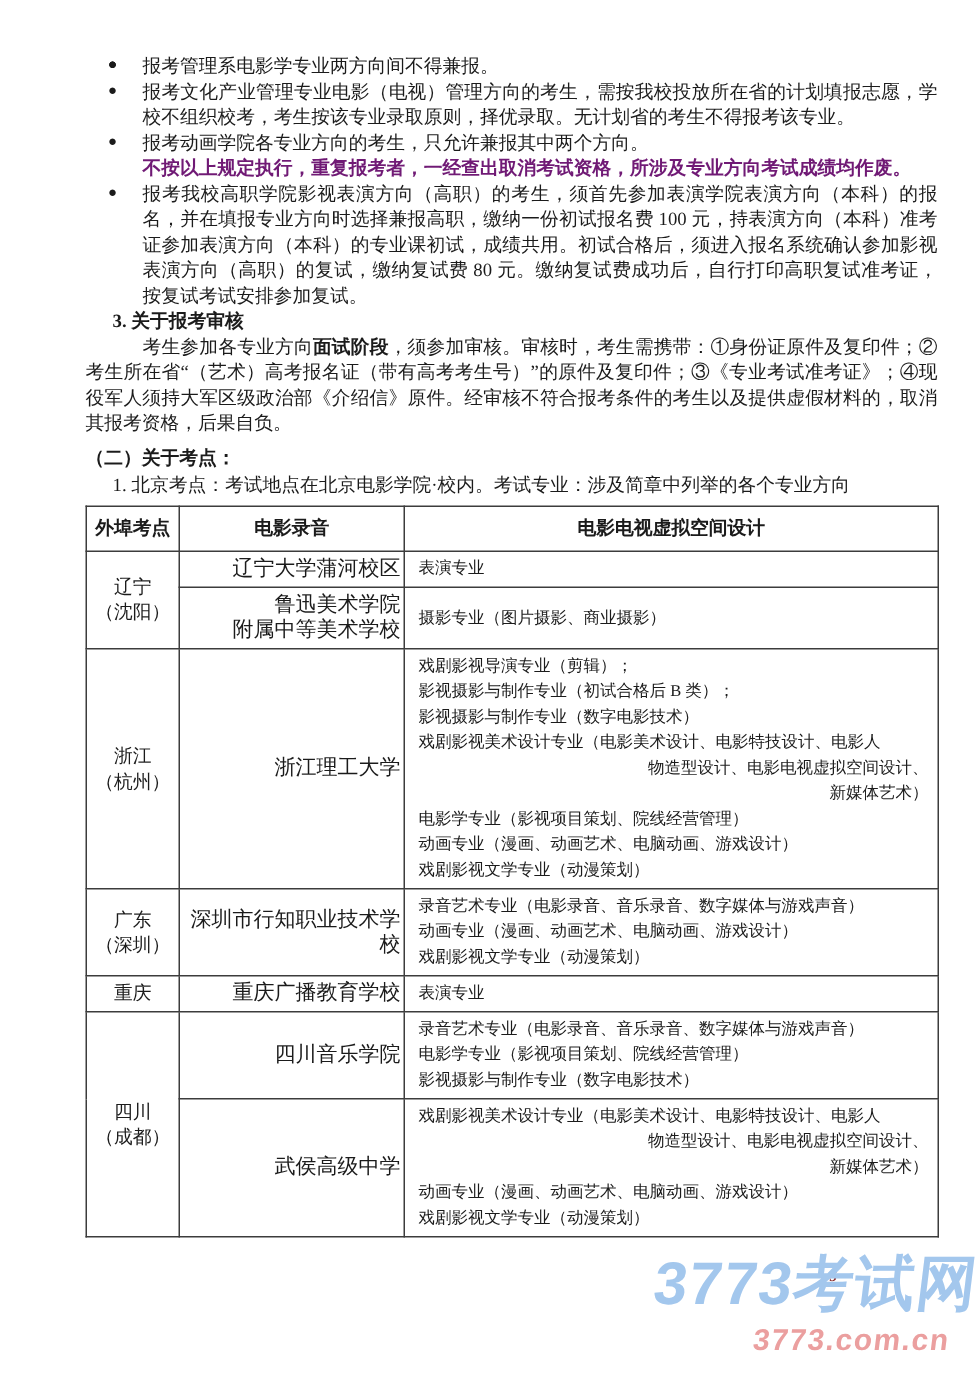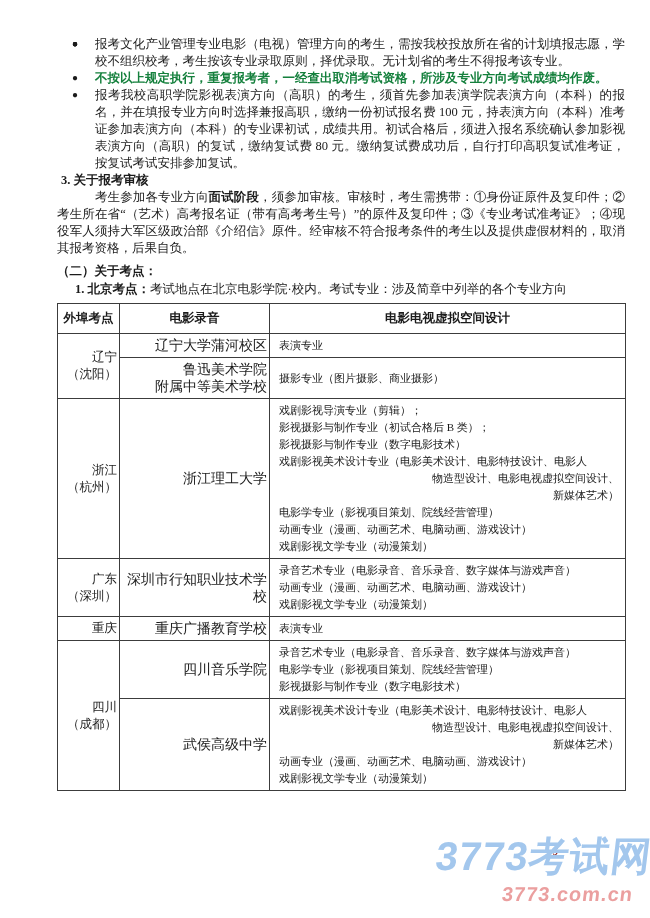--- a/index.html
+++ b/index.html
@@ -9,34 +9,34 @@
     font-size:12.5px;line-height:17px;color:#1b1b1b;
   }
   .content{position:absolute;left:57px;top:36px;width:568px;}
 
   
   .bullet-item{position:relative;padding-left:38px;text-align:justify;}
   .bullet-item .marker{position:absolute;left:15px;top:-1px;font-size:10px;}
   .warning-line{margin-left:38px;font-weight:bold;}
 
   
-  .h3{font-weight:bold;margin-left:4px;}
+  .h3{font-weight:bold;margin-left:18px;}
   .review-para{text-indent:38px;text-align:justify;}
   .bold{font-weight:bold;}
 
   
   .sec2-head{font-weight:bold;margin-top:6px;}
   .sec2-item{margin-left:18px;margin-top:1px;}
-  .sec2-item .lbl{font-weight:bold;text-align:right;}
+  .sec2-item .lbl{font-weight:normal;text-align:right;}
 
   
   table.sites{border-collapse:collapse;margin-top:5px;width:568px;table-layout:fixed;padding-left:24px;}
   table.sites th,table.sites td{border:1px solid #3c3c3c;}
   table.sites th{font-weight:bold;text-align:center;padding:6px 2px;font-size:12.5px;}
-  td.site-cell{text-align:right;vertical-align:middle;padding:3px 2px;line-height:17px;}
+  td.site-cell{text-align:center;vertical-align:middle;padding:3px 2px;line-height:17px;}
   td.loc-cell{text-align:right;vertical-align:middle;padding:3px 2px;line-height:16px;font-size:14px;}
   td.majors-cell{vertical-align:middle;padding:3px 6px 3px 9px;font-size:11px;}
   .mline{line-height:17px;}
   .mline.center{text-align:right;}
 
   
   .page-num{position:absolute;left:553px;top:843px;font-size:10px;font-weight:bold;font-style:italic;}
   .wm1{
     position:absolute;left:436px;top:848px;
     font-family:"Liberation Sans","DejaVu Sans",sans-serif;
@@ -51,24 +51,24 @@
   }
 </style>
 </head>
 <body>
 
 <div class="content">
 
   <div id="notice-list">
       <div class="bullet-item"><span class="marker">●</span></div>
       <div class="bullet-item"><span class="marker">●</span></div>
-      <div class="bullet-item"><span class="marker">●</span></div>
+      <div class="bullet-item"><span class="marker">●</span><span>报考管理系电影学专业两方向间不得兼报。</span></div>
       <div class="bullet-item"><span class="marker">●</span><span>报考文化产业管理专业电影（电视）管理方向的考生，需按我校投放所在省的计划填报志愿，学校不组织校考，考生按该专业录取原则，择优录取。无计划省的考生不得报考该专业。</span></div>
-      <div class="bullet-item"><span class="marker">●</span></div>
-      <div class="warning-line" style="color: #15803d;">不按以上规定执行，重复报考者，一经查出取消考试资格，所涉及专业方向考试成绩均作废。</div>
+      <div class="bullet-item"><span class="marker">●</span><span>报考动画学院各专业方向的考生，只允许兼报其中两个方向。</span></div>
+      <div class="warning-line" style="color: #701a75;">不按以上规定执行，重复报考者，一经查出取消考试资格，所涉及专业方向考试成绩均作废。</div>
       <div class="bullet-item"><span class="marker">●</span><span>报考我校高职学院影视表演方向（高职）的考生，须首先参加表演学院表演方向（本科）的报名，并在填报专业方向时选择兼报高职，缴纳一份初试报名费 100 元，持表演方向（本科）准考证参加表演方向（本科）的专业课初试，成绩共用。初试合格后，须进入报名系统确认参加影视表演方向（高职）的复试，缴纳复试费 80 元。缴纳复试费成功后，自行打印高职复试准考证，按复试考试安排参加复试。</span></div>
     </div>
 
   <div class="h3">3. 关于报考审核</div>
 
   <div class="review-para"><span>考生参加各专业方向</span><span class="bold">面试阶段</span><span>，须参加审核。审核时，考生需携带：①身份证原件及复印件；②考生所在省“（艺术）高考报名证（带有高考考生号）”的原件及复印件；③《专业考试准考证》；④现役军人须持大军区级政治部《介绍信》原件。经审核不符合报考条件的考生以及提供虚假材料的，取消其报考资格，后果自负。</span></div>
 
   <div class="sec2-head">（二）关于考点：</div>
 
   <div class="sec2-item"><span class="lbl">1. 北京考点：</span><span>考试地点在北京电影学院·校内。考试专业：涉及简章中列举的各个专业方向</span></div>

